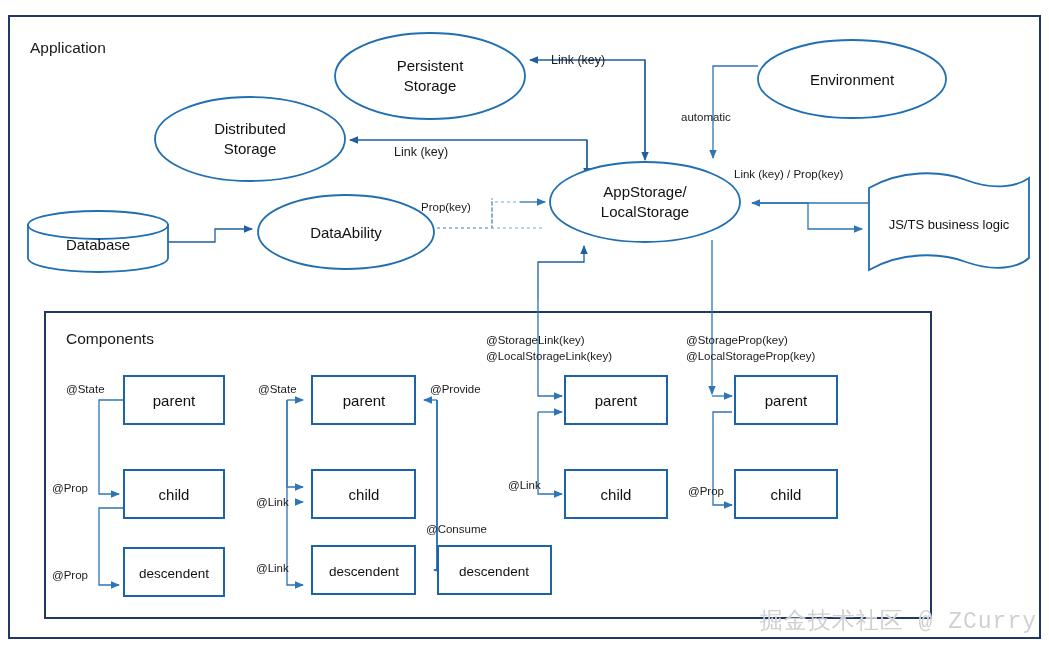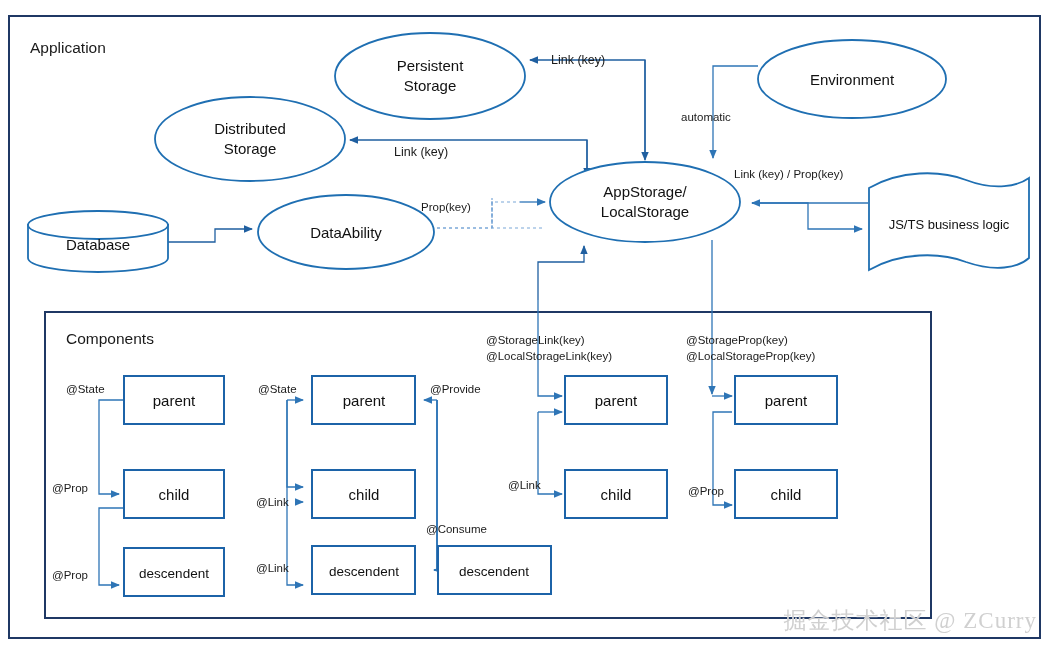--- a/index.html
+++ b/index.html
@@ -21,21 +21,21 @@
        fill:#111;font-size:15px;text-anchor:middle;}
   .node-txt-sm{font-family:"Liberation Sans","DejaVu Sans",sans-serif;
        fill:#111;font-size:13px;text-anchor:middle;}
   .box-txt{font-family:"Liberation Sans","DejaVu Sans",sans-serif;
        fill:#111;font-size:15px;text-anchor:middle;}
   .box-txt-sm{font-family:"Liberation Sans","DejaVu Sans",sans-serif;
        fill:#111;font-size:13.5px;text-anchor:middle;}
   .frame-title{font-family:"Liberation Sans","DejaVu Sans",sans-serif;
        fill:#1a1a1a;font-size:15.5px;}
   .watermark{position:absolute;right:12px;bottom:14px;
-       font-family:Liberation Serif, serif;font-size:23px;
+       font-family:Liberation Mono, monospace;font-size:23px;
        color:#d0d0d0;letter-spacing:1px;white-space:nowrap;
        text-shadow:0 1px 0 rgba(255,255,255,.6);pointer-events:none;}
 </style>
 </head>
 <body>
 
 <div id="stage">
 
 <svg class="diagram" viewBox="0 0 1049 650">
   <defs>

